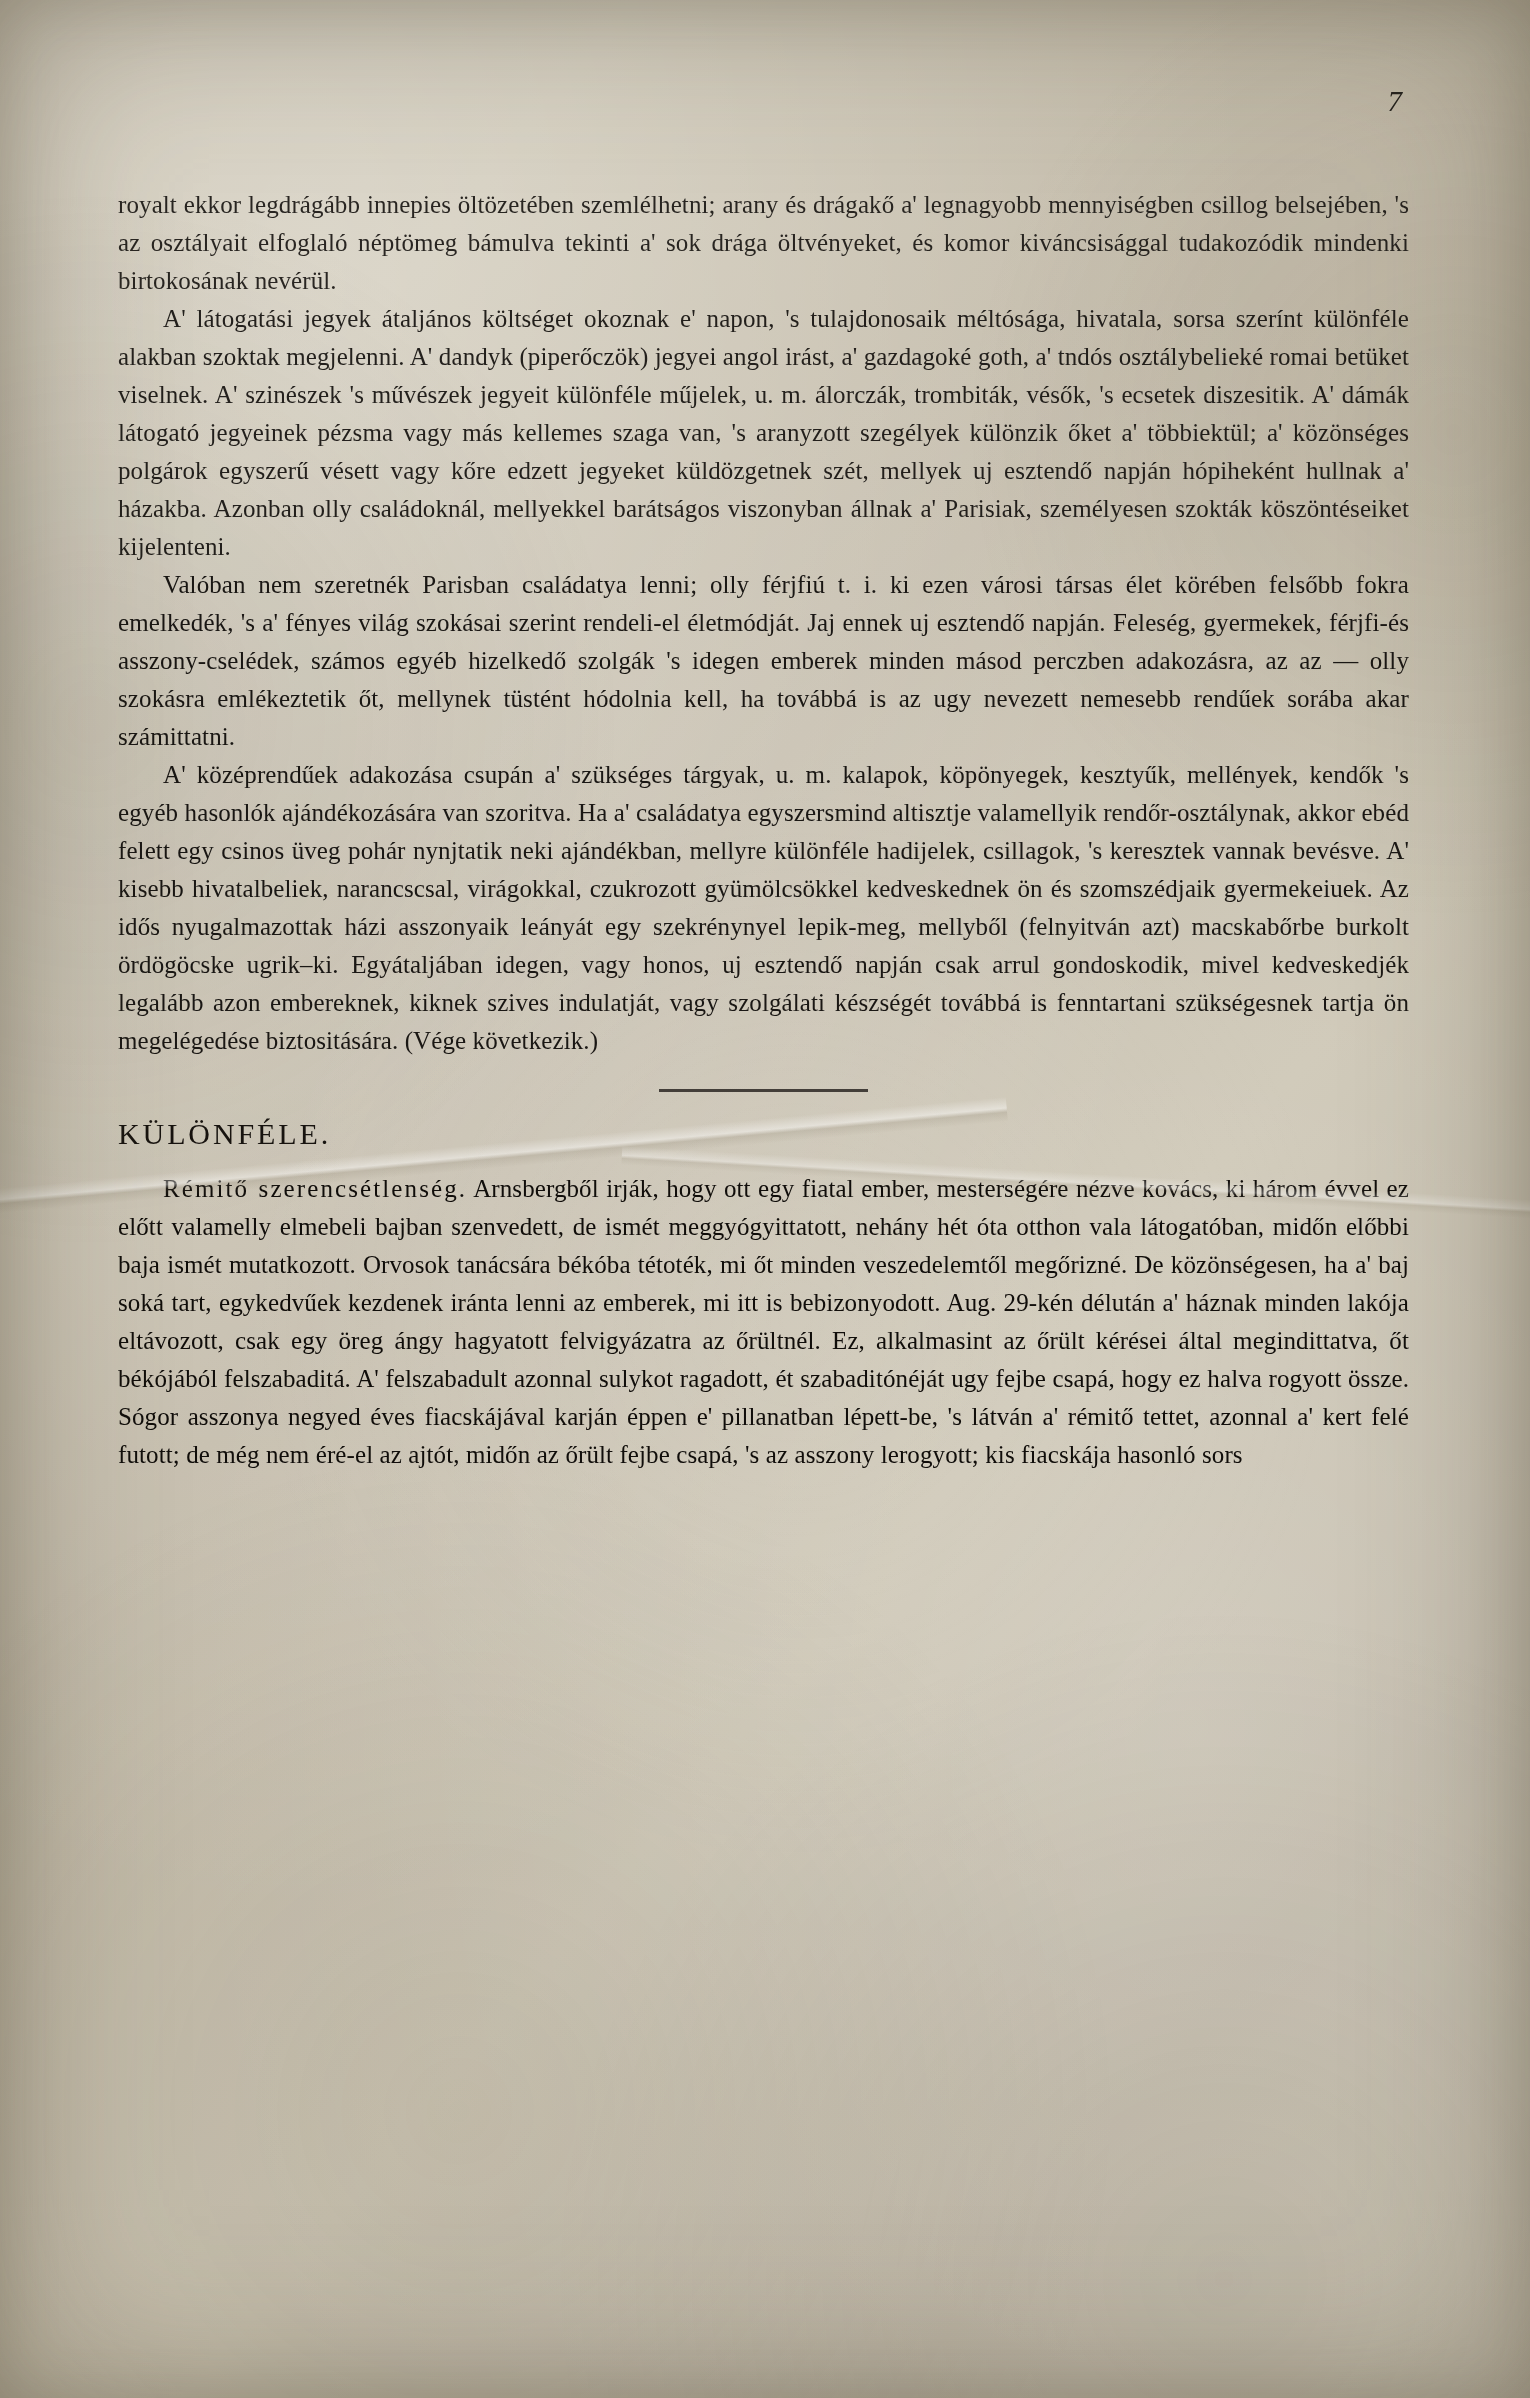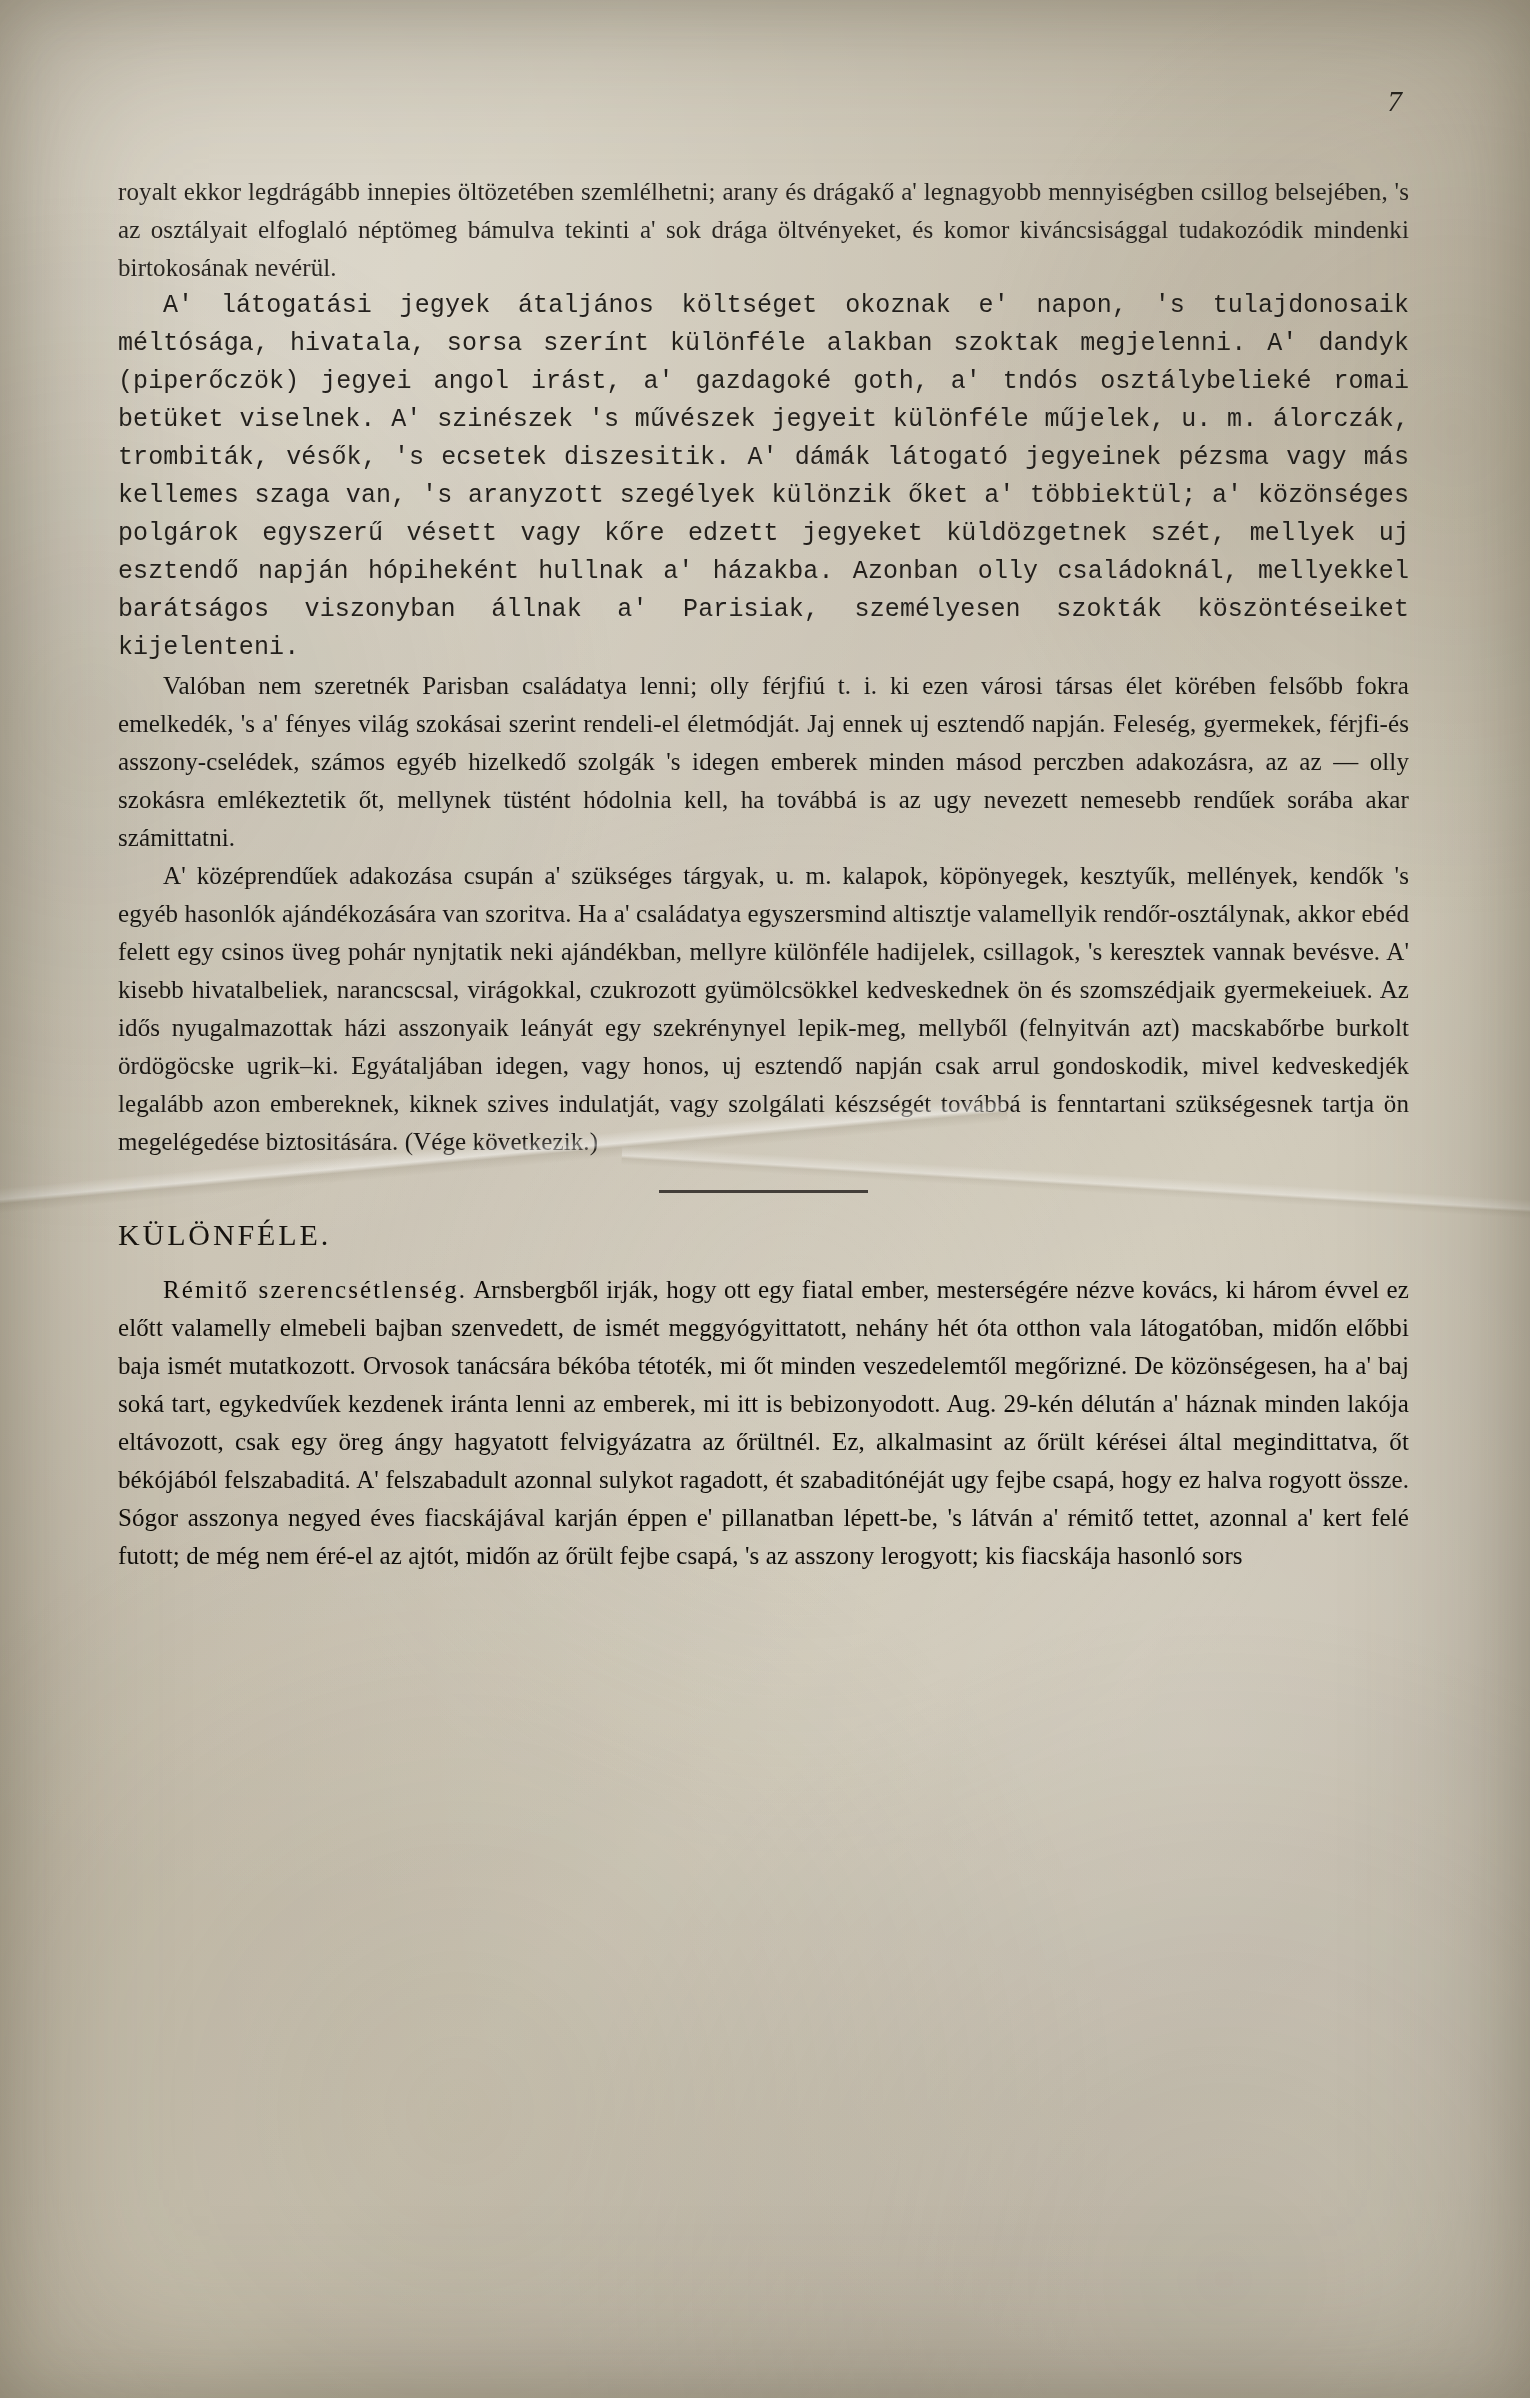--- a/index.html
+++ b/index.html
@@ -69,38 +69,38 @@
     right: 128px;
     font-family: "Liberation Serif", serif;
     font-style: italic;
     font-size: 29px;
     color: #23201c;
   }
 
   .content {
     position: absolute;
     left: 118px;
-    top: 173px;
+    top: 186px;
     width: 1291px;
   }
 
   p.body {
     margin: 0 0 0 0;
     font-size: 25px;
     line-height: 38px;
     text-align: justify;
     text-indent: 45px;
     letter-spacing: 0.1px;
     color: #1a1714;
   }
   p.body.noindent { text-indent: 0; }
 
   
   .fade-1 { color: #443f36; opacity: 0.92; }
-  .fade-2 { color: #322e27; opacity: 0.95; font-family: Liberation Mono, monospace; }
+  .fade-2 { color: #322e27; opacity: 0.95; }
 
   .rule {
     width: 209px;
     height: 2.9px;
     background: #2a2622;
     margin: 29px auto 25px auto;
     opacity: 0.85;
   }
 
   h2.section-title {

